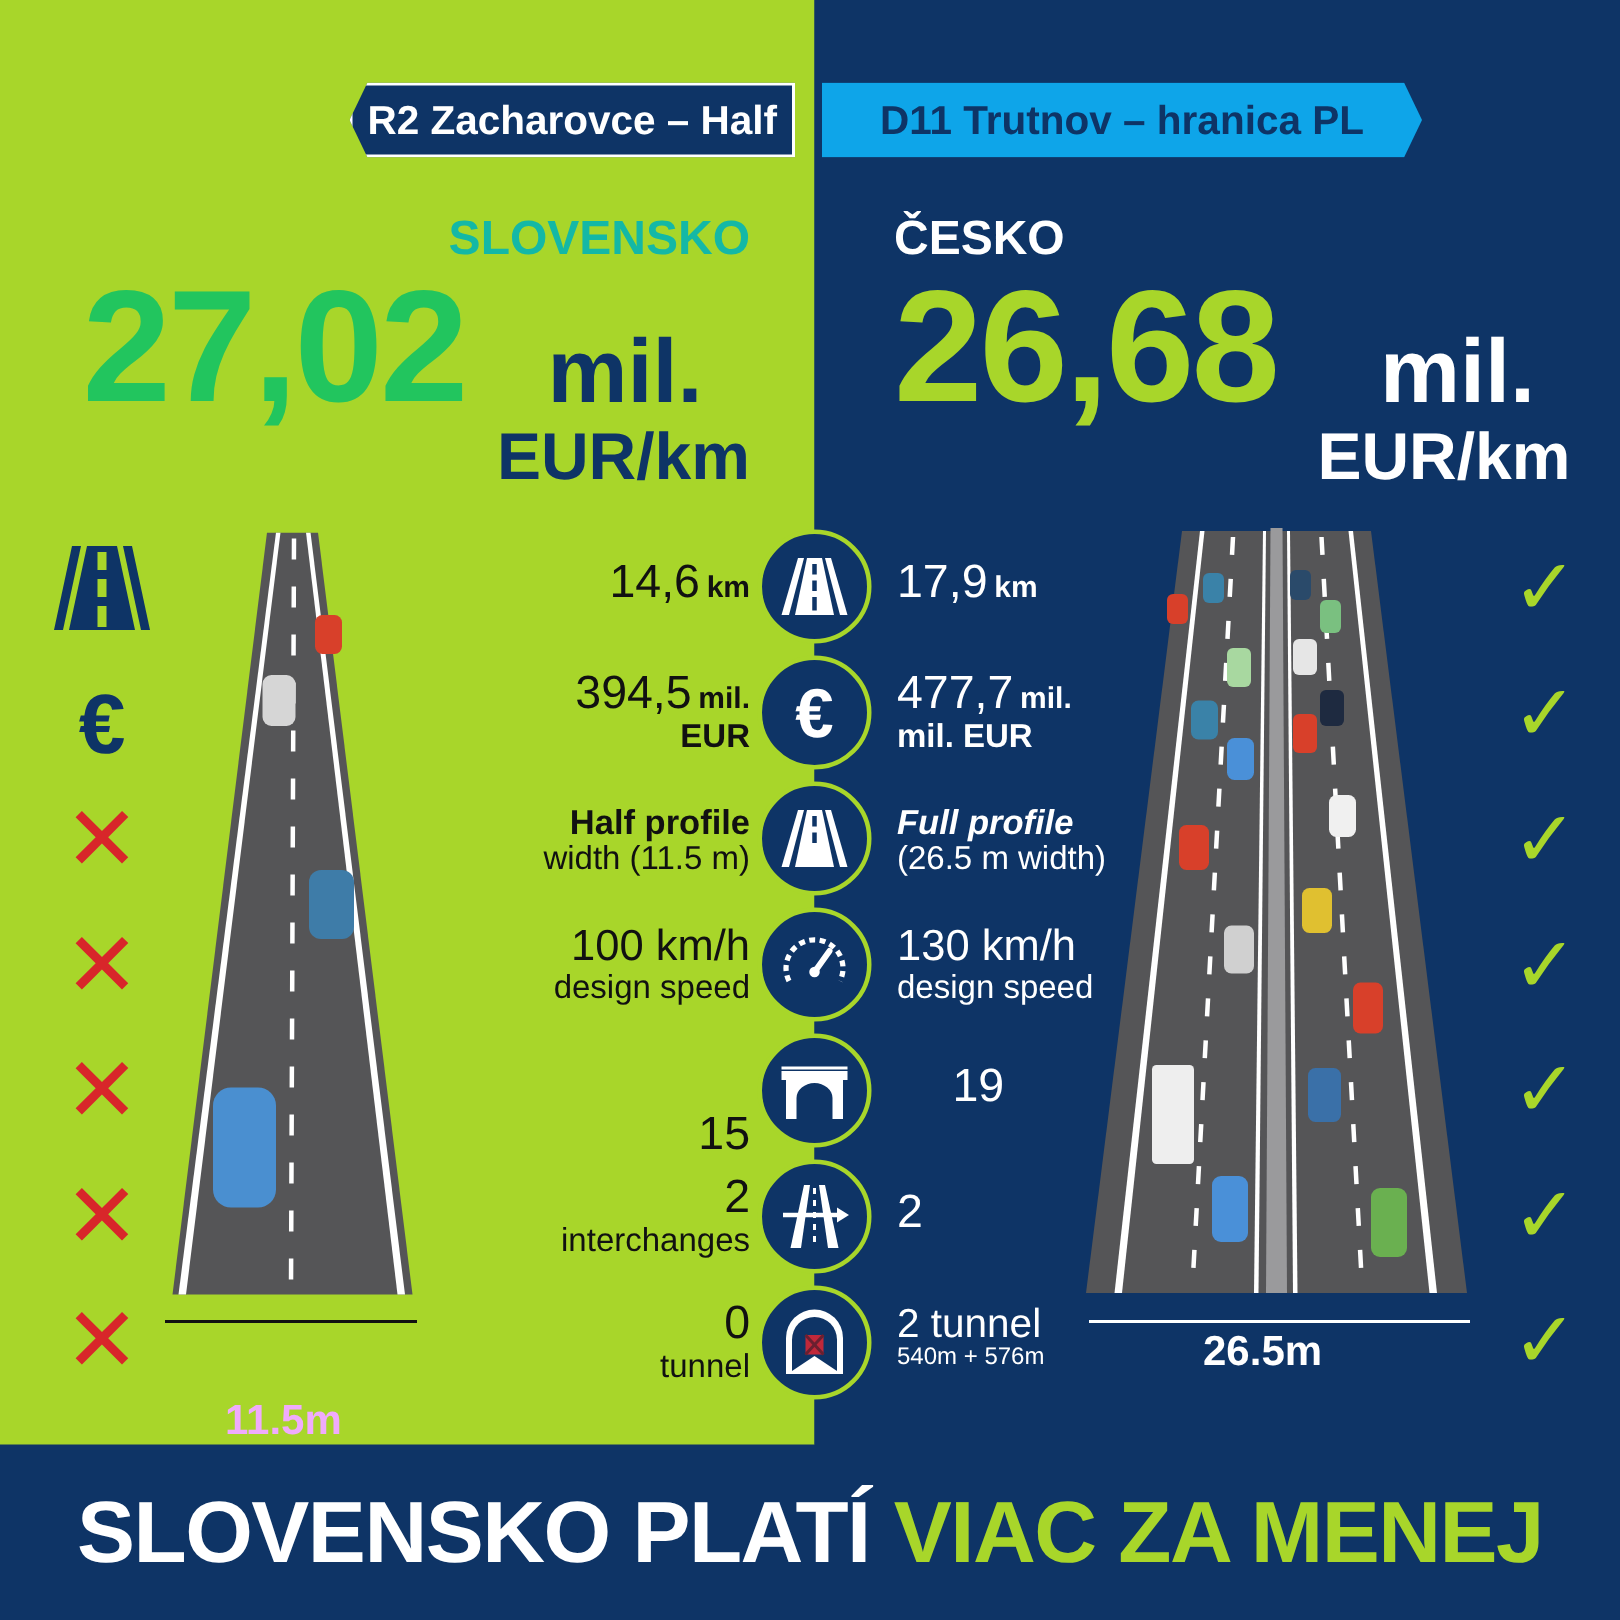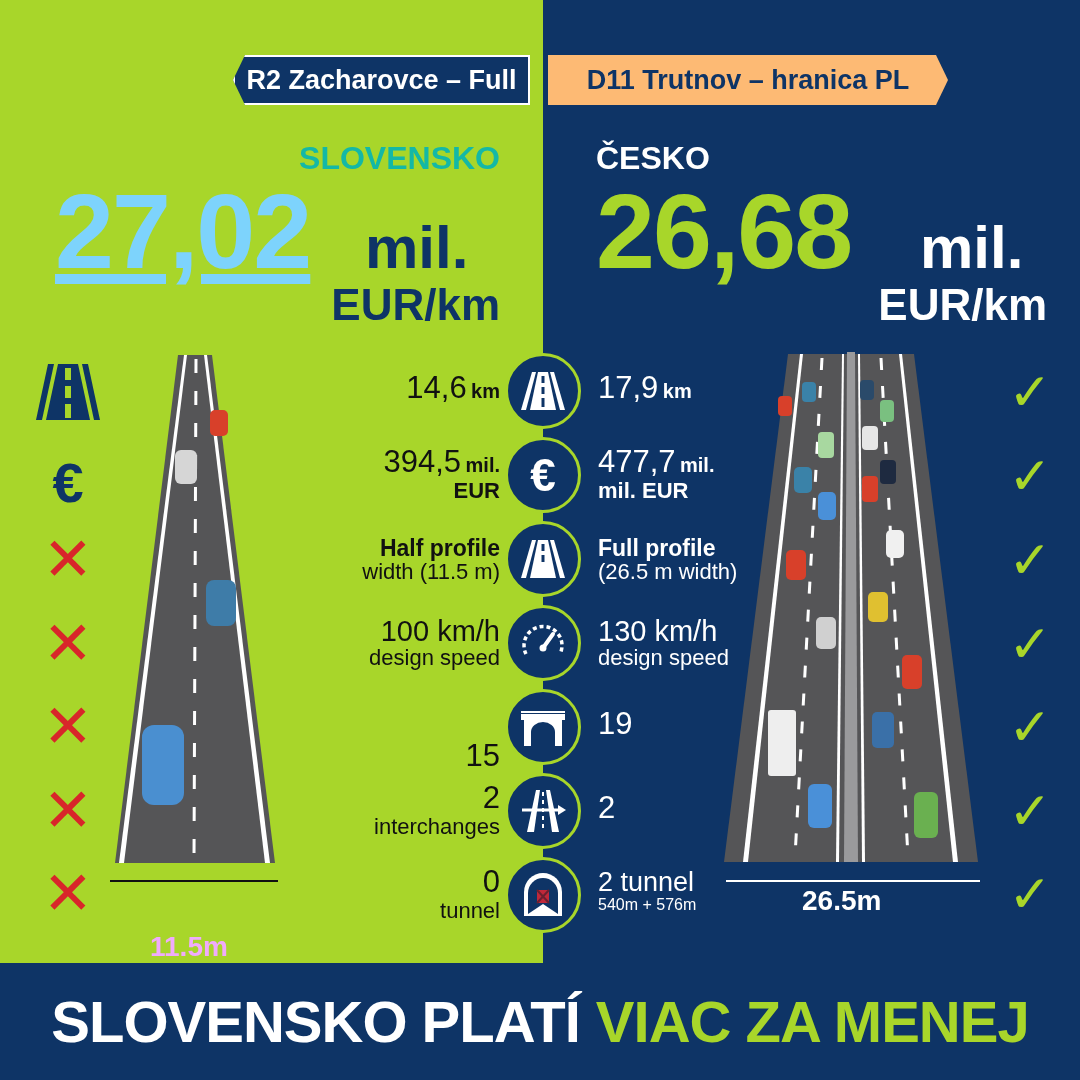--- a/index.html
+++ b/index.html
@@ -4,28 +4,28 @@
 <style>
   * { margin:0; padding:0; box-sizing:border-box; }
   html, body { width:1080px; height:1080px; overflow:hidden; }
   body { position:relative; background:#0e3466; font-family:"Liberation Sans", "DejaVu Sans", sans-serif; }
   .green-panel { position:absolute; left:0; top:0; width:543px; height:963px; background:#a8d62a; }
   .blue-panel { position:absolute; left:543px; top:0; width:537px; height:963px; background:#0e3466; }
 
   
   .tag { position:absolute; top:55px; height:50px; display:flex; align-items:center; justify-content:center; font-weight:bold; font-size:27px; }
   .tag-sk { left:233px; width:297px; background:#0e3466; color:#fff; clip-path:polygon(12px 0,100% 0,100% 100%,12px 100%,0 50%); border:2px solid #fff; }
-  .tag-cz { left:548px; width:400px; background:#fdba74; color:#0e3466; clip-path:polygon(0 0,calc(100% - 12px) 0,100% 50%,calc(100% - 12px) 100%,0 100%); }
+  .tag-cz { left:548px; width:400px; background:#0ea5e9; color:#0e3466; clip-path:polygon(0 0,calc(100% - 12px) 0,100% 50%,calc(100% - 12px) 100%,0 100%); }
 
   .country { position:absolute; font-weight:bold; font-size:32px; }
   .country-sk { right:580px; top:140px; color:#14b8a6; }
   .country-cz { left:596px; top:140px; color:#fff; }
 
   .big { position:absolute; font-weight:bold; line-height:1; }
-  .big-sk-num { left:55px; top:178px; font-size:106px; color:#7dd3fc; letter-spacing:-2px;text-decoration:underline; }
+  .big-sk-num { left:55px; top:178px; font-size:106px; color:#22c55e; letter-spacing:-2px; }
   .big-sk-mil { left:365px; top:218px; font-size:60px; color:#0e3466; }
   .big-sk-unit { right:580px; top:283px; font-size:44px; color:#0e3466; }
   .big-cz-num { left:596px; top:178px; font-size:106px; color:#a8d62a; letter-spacing:-2px; }
   .big-cz-mil { left:920px; top:218px; font-size:60px; color:#fff; }
   .big-cz-unit { right:33px; top:283px; font-size:44px; color:#fff; }
 
   
   .left-icon { position:absolute; left:36px; width:64px; height:60px; display:flex; align-items:center; justify-content:center; }
   .xmark { color:#d8262a; font-size:60px; font-weight:bold; line-height:1; }
   .euro-left { color:#0e3466; font-size:56px; font-weight:bold; }
@@ -54,21 +54,21 @@
   .footer { position:absolute; left:0; top:963px; width:1080px; height:117px; display:flex; align-items:center; justify-content:center; gap:16px; font-weight:bold; font-size:58px; letter-spacing:-1px; }
   .footer .f1 { color:#fff; }
   .footer .f2 { color:#a8d62a; }
 </style>
 </head>
 <body>
 
 <div class="green-panel"></div>
 <div class="blue-panel"></div>
 
-<div class="tag tag-sk">R2 Zacharovce – Full</div>
+<div class="tag tag-sk">R2 Zacharovce – Half</div>
 <div class="tag tag-cz">D11 Trutnov – hranica PL</div>
 
 <div class="country country-sk">SLOVENSKO</div>
 <div class="big big-sk-num">27,02</div>
 <div class="big big-sk-mil">mil.</div>
 <div class="big big-sk-unit">EUR/km</div>
 
 <div class="country country-cz">ČESKO</div>
 <div class="big big-cz-num">26,68</div>
 <div class="big big-cz-mil">mil.</div>
@@ -224,28 +224,28 @@
     <div class="v-main">0</div>
     <div class="v-sub">tunnel</div>
   </div>
 
 <div class="row-right" style="top:372px;"><span class="v-main">17,9</span> <span class="v-small">km</span></div>
 <div class="row-right" style="top:446px;">
     <div><span class="v-main">477,7</span> <span class="v-small">mil.</span></div>
     <div class="v-sub-b">mil. EUR</div>
   </div>
 <div class="row-right" style="top:536px;">
-    <div class="v-sub-b" style="font-size:23px;">Full profile</div>
+    <div class="v-sub-b" style="font-size:23px;font-style:italic;">Full profile</div>
     <div class="v-sub">(26.5 m width)</div>
   </div>
 <div class="row-right" style="top:616px;">
     <div class="v-main" style="font-size:29px;">130 km/h</div>
     <div class="v-sub">design speed</div>
   </div>
-<div class="row-right" style="top:708px;">
+<div class="row-right" style="top:708px;margin-left:37px;">
     <div class="v-main">19</div>
   </div>
 <div class="row-right" style="top:792px;">
     <div class="v-main">2</div>
   </div>
 <div class="row-right" style="top:868px;">
     <div class="v-main" style="font-size:27px;">2 tunnel</div>
     <div class="v-sub" style="font-size:16px;">540m + 576m</div>
   </div>
 

